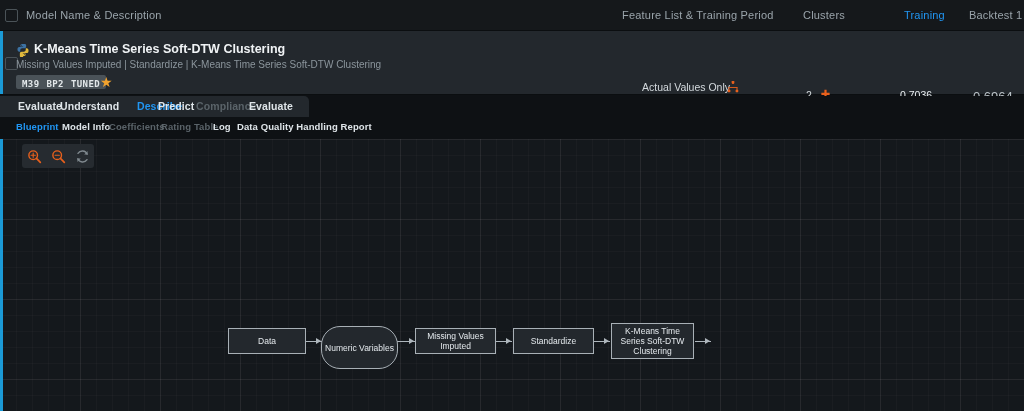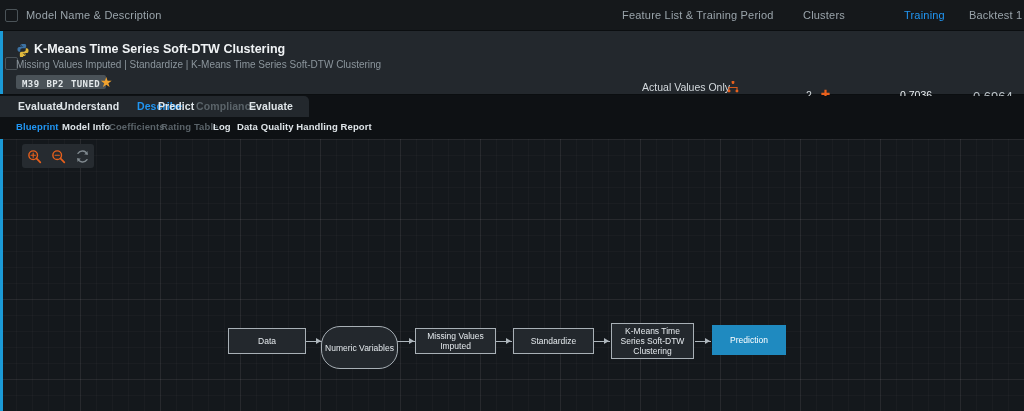--- a/index.html
+++ b/index.html
@@ -260,21 +260,20 @@
     <div class="node" style="left:228px; top:189px; width:78px; height:26px;">Data</div>
 
     <div class="node pill" style="left:321px; top:187px; width:77px; height:43px;">Numeric Variables</div>
 
     <div class="node" style="left:415px; top:189px; width:81px; height:26px;">Missing Values Imputed</div>
 
     <div class="node" style="left:513px; top:189px; width:81px; height:26px;">Standardize</div>
 
     <div class="node" style="left:611px; top:184px; width:83px; height:36px;">K-Means Time Series Soft-DTW Clustering</div>
 
-    <div class="node pred" style="left:712px; top:186px; width:74px; height:30px;">Prediction</div>
   </div>
 
   <div class="zoom-toolbar">
     <svg class="zbtn" viewBox="0 0 16 16">
       <circle cx="6.6" cy="6.6" r="4.6" fill="none" stroke="#e8601c" stroke-width="1.5"></circle>
       <path d="M10.1 10.1l4.1 4.1" stroke="#e8601c" stroke-width="1.8" stroke-linecap="round"></path>
       <path d="M4.3 6.6h4.6M6.6 4.3v4.6" stroke="#e8601c" stroke-width="1.2" stroke-linecap="round"></path>
     </svg>
     <svg class="zbtn" viewBox="0 0 16 16">
       <circle cx="6.6" cy="6.6" r="4.6" fill="none" stroke="#e8601c" stroke-width="1.5"></circle>

